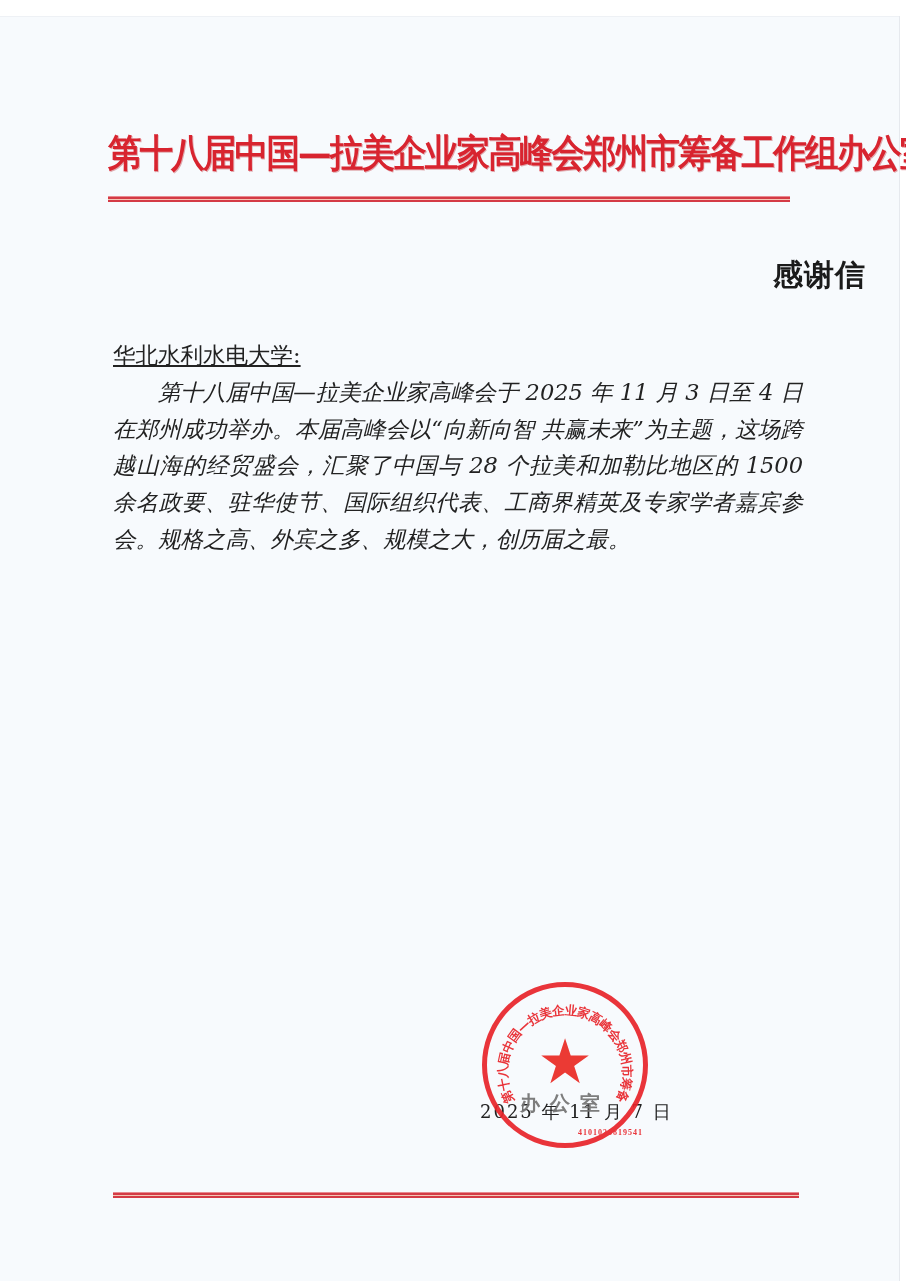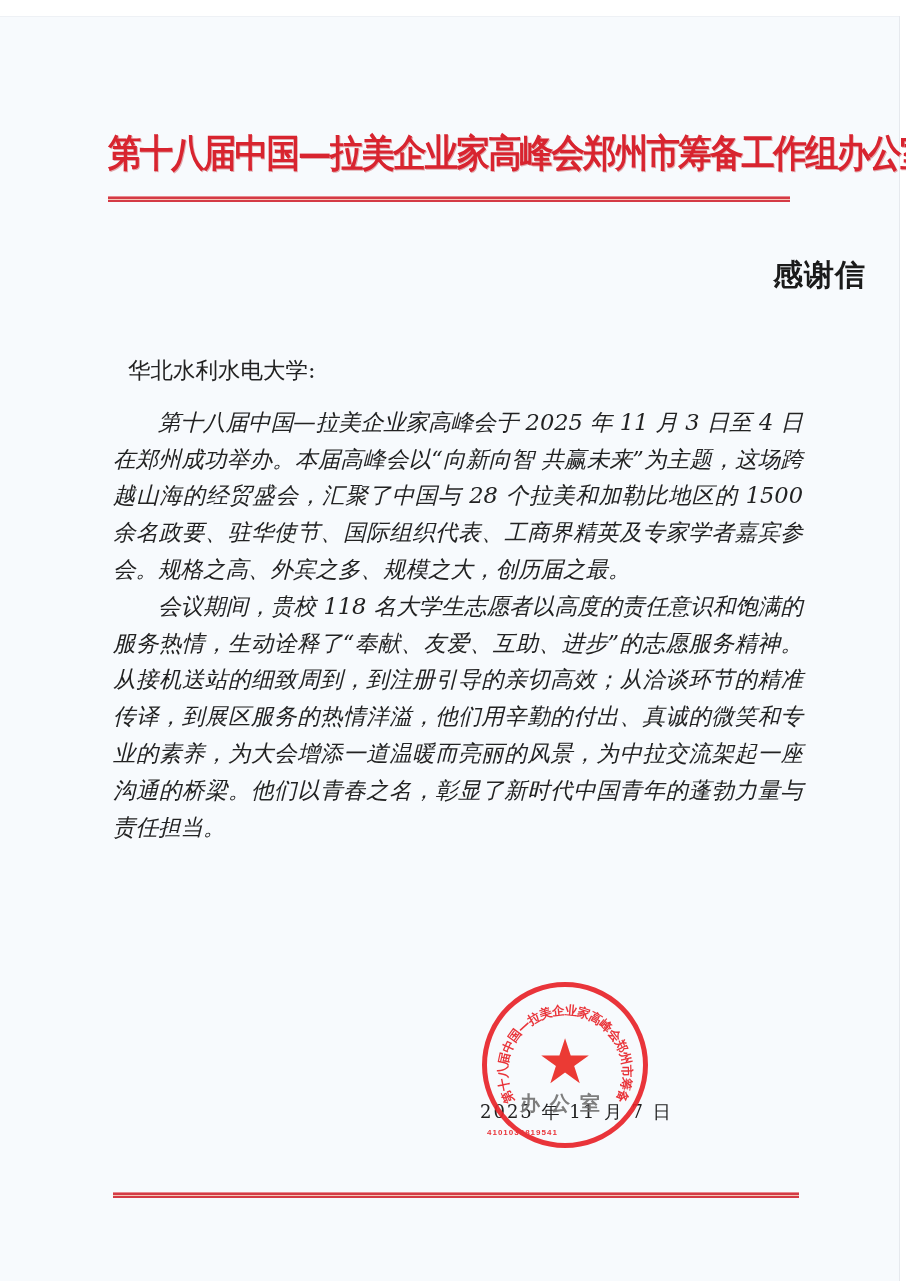--- a/index.html
+++ b/index.html
@@ -77,21 +77,22 @@
       position: absolute;
       left: 113px;
       top: 337px;
       width: 690px;
       color: #222222;
       font-size: 22.5px;
       line-height: 36.8px;
       text-align: justify;
     }
     .salutation {
-      margin: 15px;
+      margin: 0;
+      text-decoration: underline;
     }
     .para {
       margin: 0;
       text-indent: 45px;
       font-style: italic;
     }
     .seal {
       position: absolute;
       left: 482px;
       top: 982px;
@@ -123,26 +124,26 @@
       text-align: center;
       color: #737373;
       font-size: 20px;
       font-weight: bold;
       letter-spacing: 10px;
     }
     .seal-code {
       position: absolute;
       left: 0; right: 0;
       bottom: 6px;
-      text-align: left;
+      text-align: right;
       color: #e8242a;
       font-size: 8px;
       font-weight: bold;
       letter-spacing: 1px;
-      font-family: Liberation Sans, sans-serif;
+      font-family: Liberation Serif, serif;
     }
     .date-line {
       position: absolute;
       left: 480px;
       top: 1100px;
       color: #222222;
       font-size: 18px;
       letter-spacing: 2px;
       z-index: 0;
     }
@@ -171,21 +172,20 @@
 <div class="right-edge"></div>
 
 <div class="letterhead">第十八届中国—拉美企业家高峰会郑州市筹备工作组办公室</div>
 <div class="rule-top"></div>
 
 <div class="doc-title">感谢信</div>
 
 <div class="letter-body">
   <p class="salutation">华北水利水电大学:</p>
   <p class="para">第十八届中国—拉美企业家高峰会于 2025 年 11 月 3 日至 4 日在郑州成功举办。本届高峰会以“向新向智 共赢未来”为主题，这场跨越山海的经贸盛会，汇聚了中国与 28 个拉美和加勒比地区的 1500 余名政要、驻华使节、国际组织代表、工商界精英及专家学者嘉宾参会。规格之高、外宾之多、规模之大，创历届之最。</p>
-  <p class="para">会议期间，贵校 118 名大学生志愿者以高度的责任意识和饱满的服务热情，生动诠释了“奉献、友爱、互助、进步”的志愿服务精神。从接机送站的细致周到，到注册引导的亲切高效；从洽谈环节的精准传译，到展区服务的热情洋溢，他们用辛勤的付出、真诚的微笑和专业的素养，为大会增添一道温暖而亮丽的风景，为中拉交流架起一座沟通的桥梁。他们以青春之名，彰显了新时代中国青年的蓬勃力量与责任担当。</p>
 </div>
 
 <div class="date-line">2025 年 11 月 7 日</div>
 
 <div class="seal">
   <svg class="seal-arc-text" viewBox="0 0 156 156">
     <defs>
       <path id="sealArc" d="M 30 118 A 58 58 0 1 1 126 118"></path>
     </defs>
     <text fill="#e8242a" font-size="12.5" font-weight="bold" font-family="DejaVu Serif, serif" letter-spacing="-0.5">

